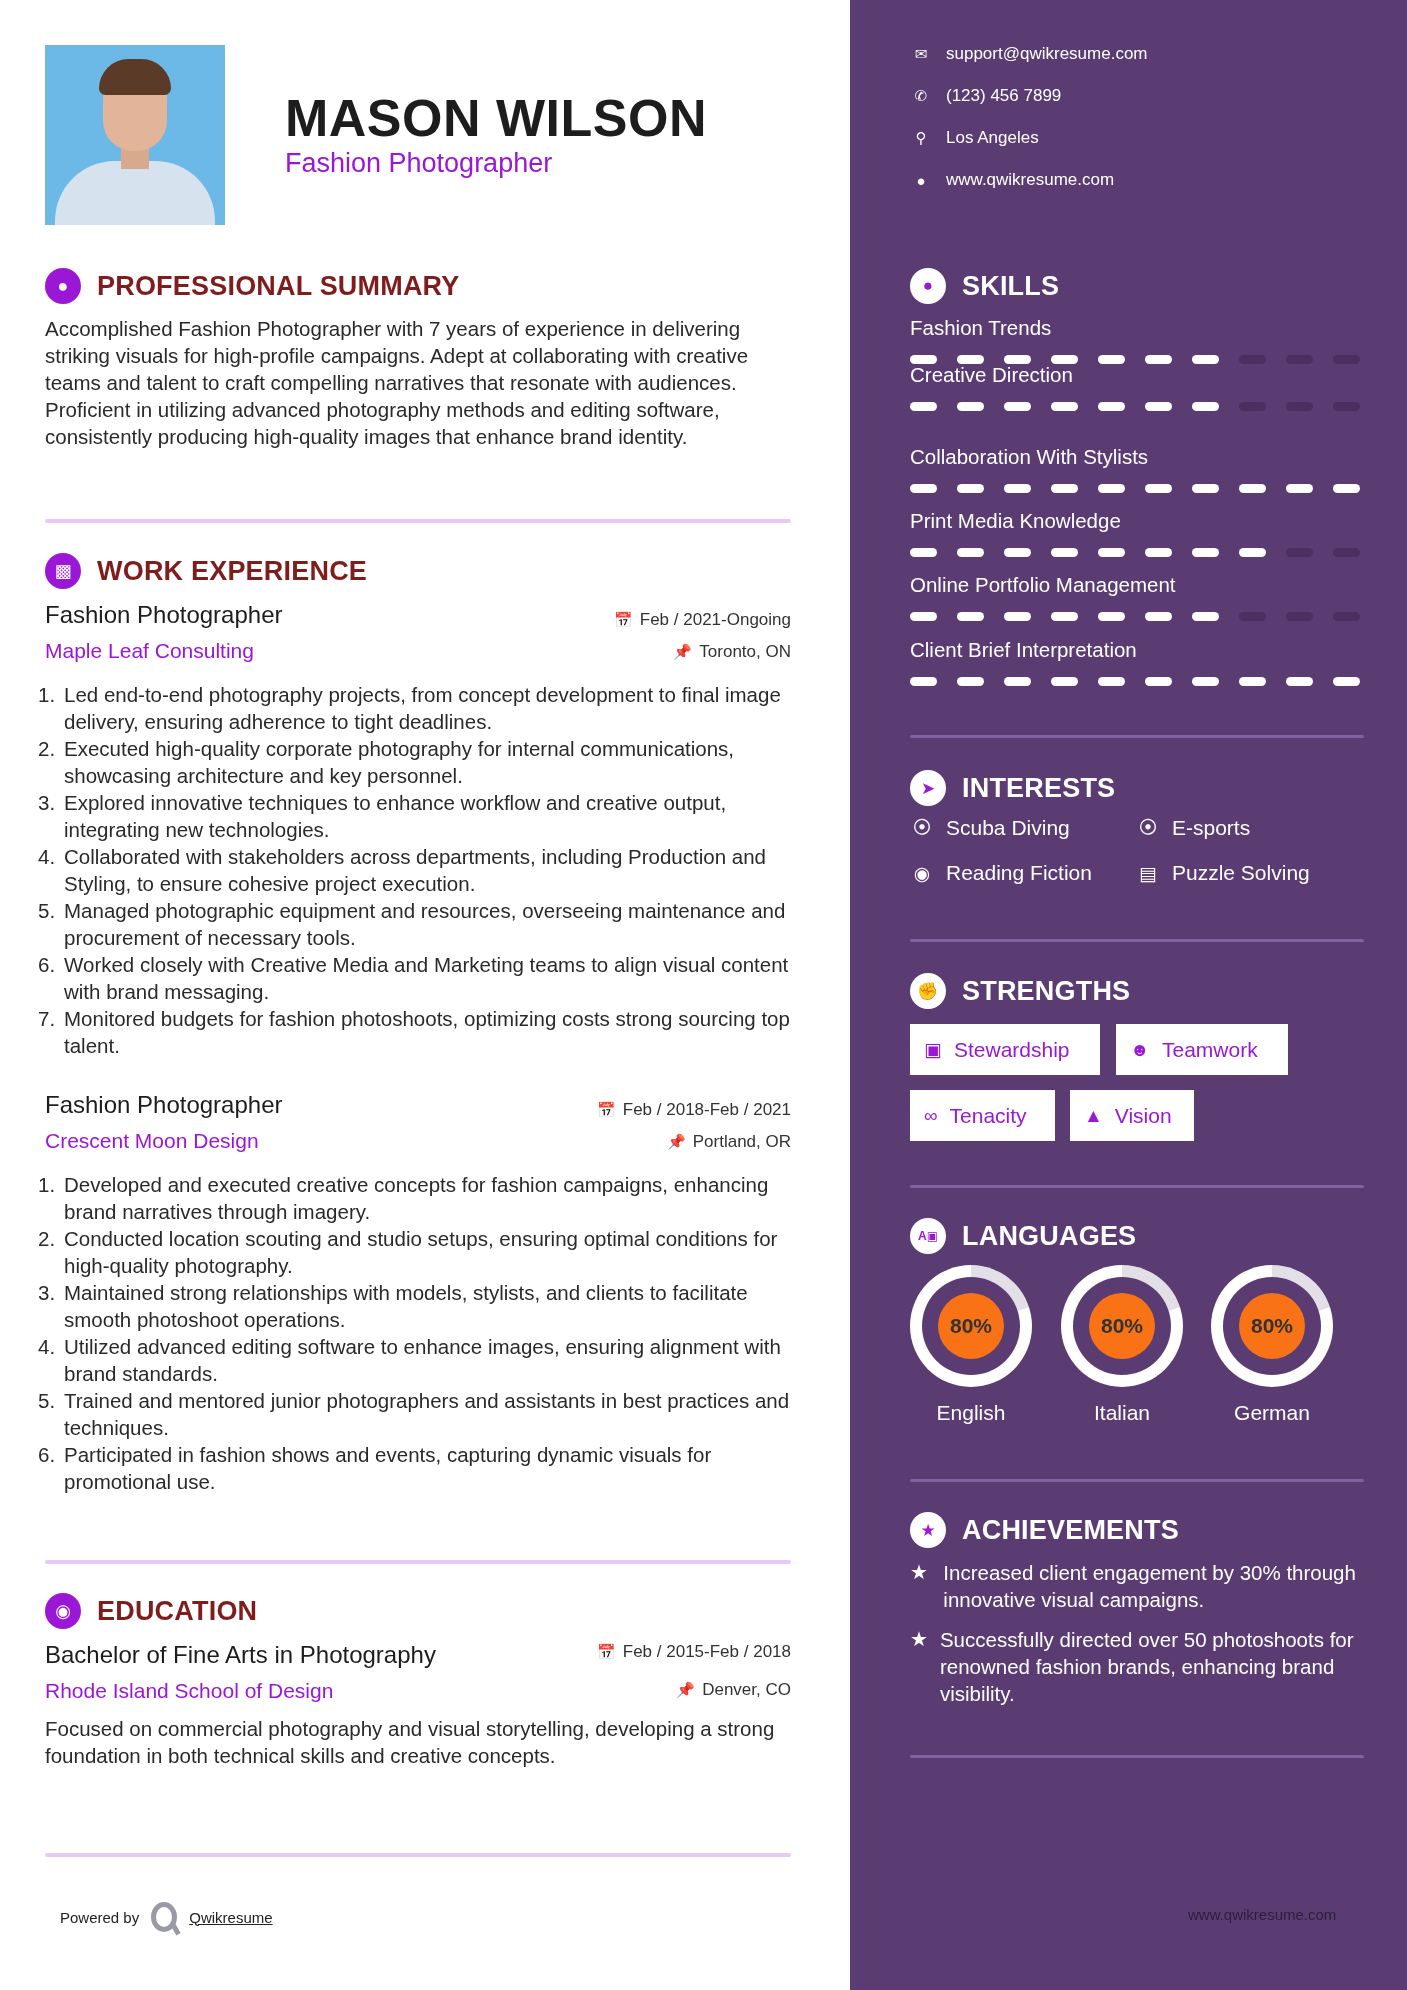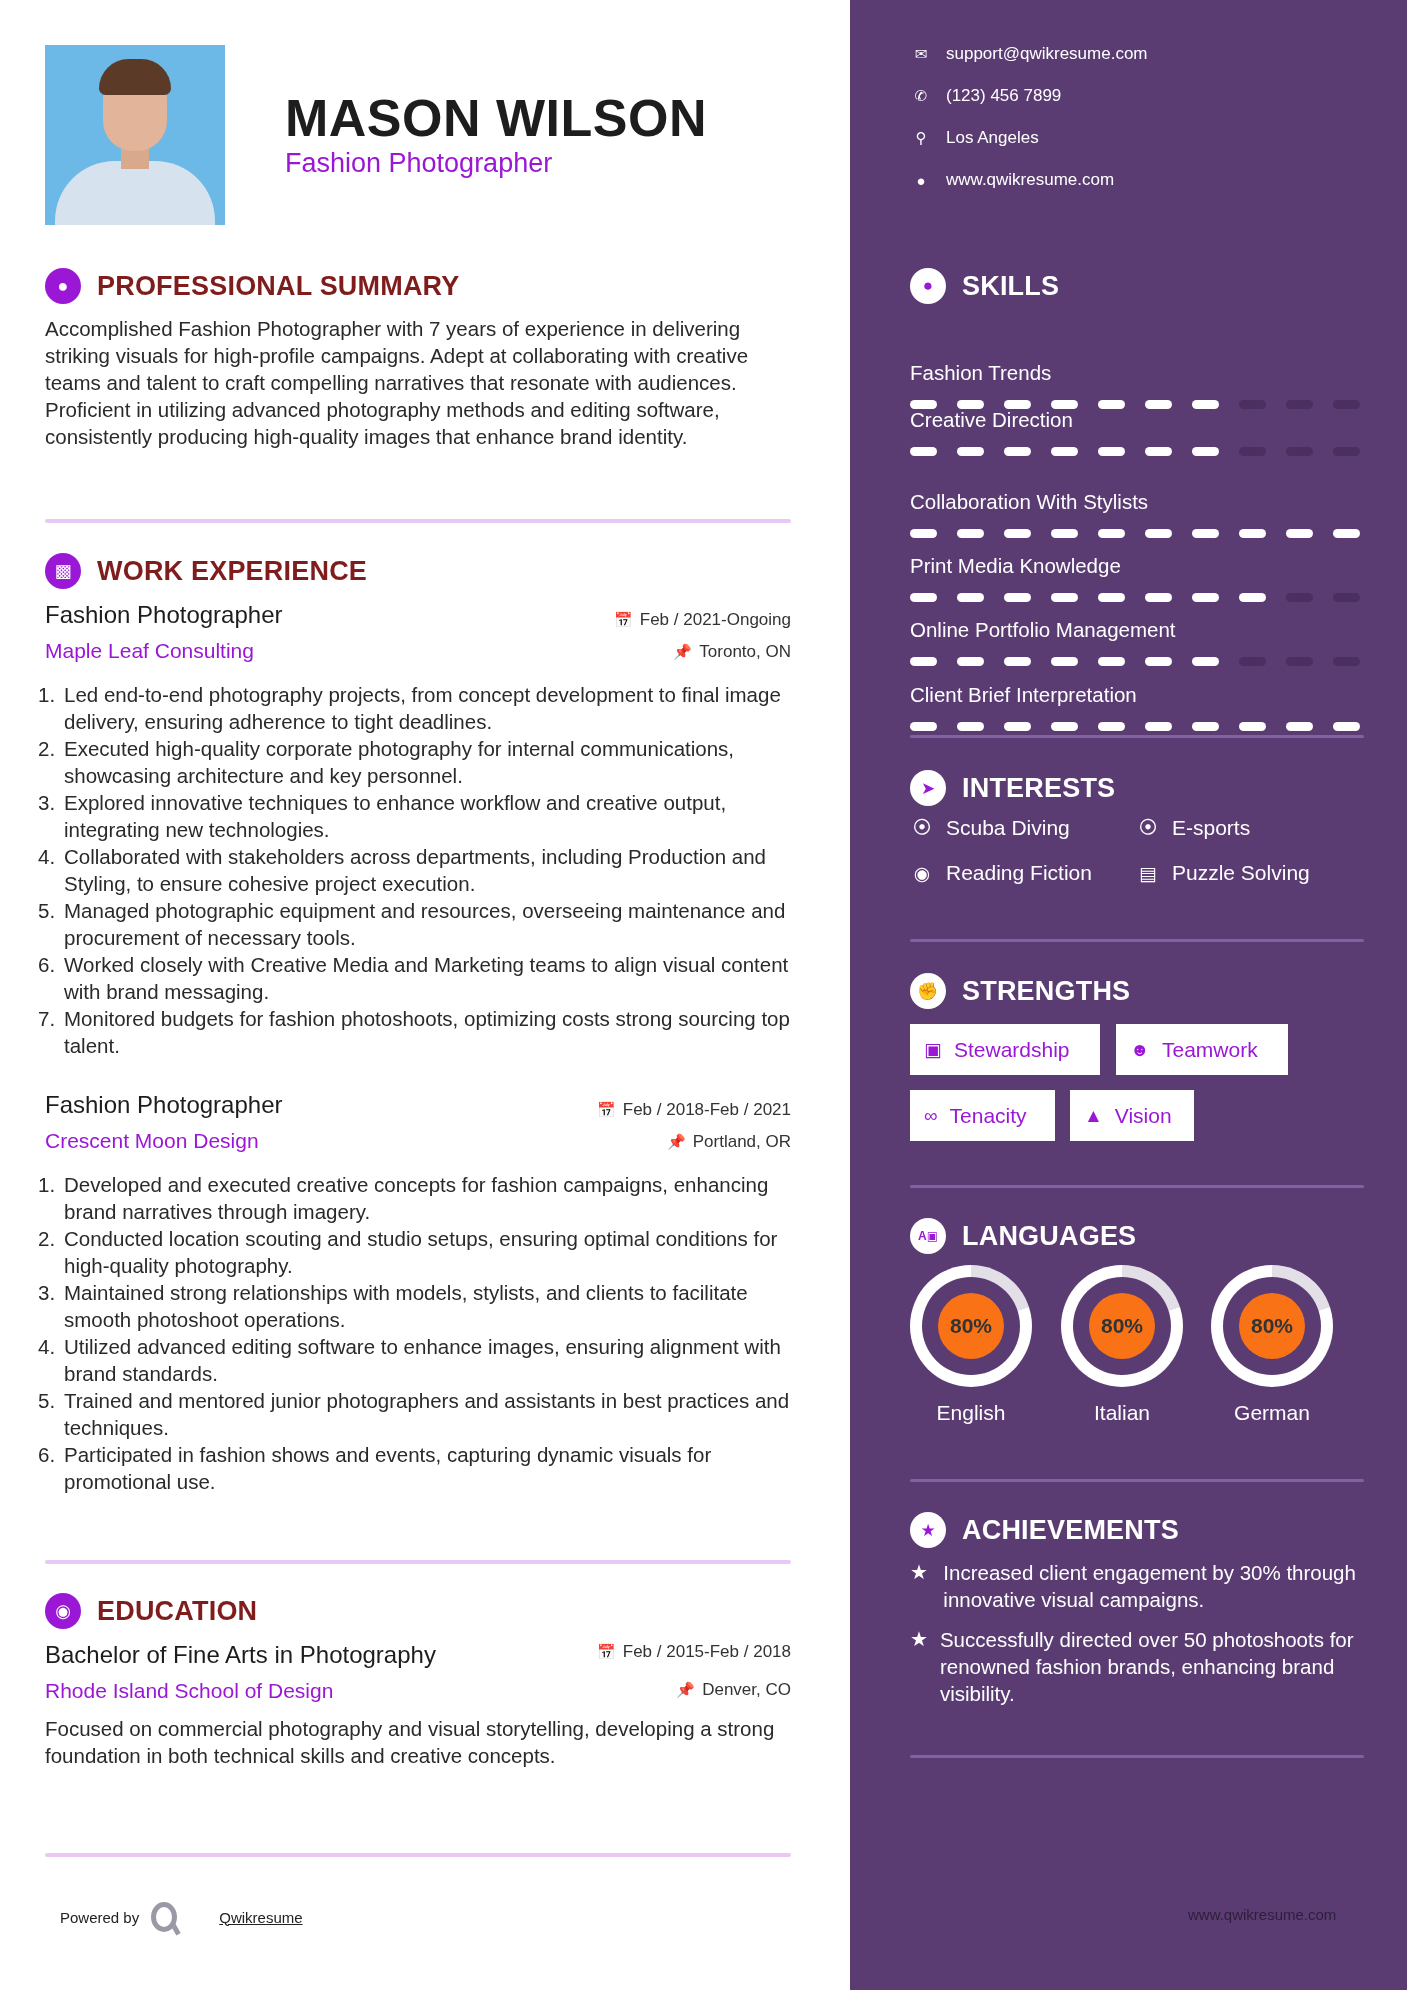--- a/index.html
+++ b/index.html
@@ -30,33 +30,33 @@
   .job-meta { position: absolute; right: 59px; font-size: 17px; color: #333; display: flex; align-items: center; gap: 7px; }
   .job-meta .ic { font-size: 15px; color: #555; }
 
   ol.bullets { position: absolute; left: 38px; width: 762px; font-size: 20.5px; line-height: 27px; color: #2a2a2a; list-style: none; counter-reset: item; }
   ol.bullets li { position: relative; padding-left: 26px; counter-increment: item; }
   ol.bullets li::before { content: counter(item) "."; position: absolute; left: 0; top: 0; }
 
   .footer-left { position: absolute; left: 60px; top: 1902px; display: flex; align-items: center; gap: 12px; font-size: 15px; color: #222; }
   .q-logo { width: 26px; height: 30px; border: 5px solid #9a9aa6; border-radius: 50%; position: relative; }
   .q-logo::after { content: ""; position: absolute; right: -6px; bottom: -8px; width: 5px; height: 12px; background: #9a9aa6; transform: rotate(-30deg); }
-  .footer-left .brand { text-decoration: underline; margin-left: 30px; }
+  .footer-left .brand { text-decoration: underline; }
 
   
   .contact { position: absolute; left: 910px; display: flex; align-items: center; font-size: 17px; color: #fff; }
   .contact .ic { width: 22px; font-size: 15px; text-align: center; margin-right: 14px; }
 
   .side-head { position: absolute; left: 910px; display: flex; align-items: center; }
   .side-icon { width: 36px; height: 36px; border-radius: 50%; background: #fff; color: #9b17d6; display: flex; align-items: center; justify-content: center; font-size: 17px; font-weight: 700; margin-right: 16px; }
   .side-title { font-size: 27px; font-weight: 700; color: #fff; letter-spacing: 0.2px; }
   .side-divider { position: absolute; left: 910px; width: 454px; height: 3px; background: #7f62a0; border-radius: 2px; }
 
   .skill { position: absolute; left: 910px; width: 460px; }
-  .skill-name { font-size: 20.5px; color: #fff; margin-top: 45px; }
+  .skill-name { font-size: 20.5px; color: #fff; }
   .dots { display: flex; gap: 20px; margin-top: 15px; }
   .dot { width: 27px; height: 9px; border-radius: 5px; background: #fff; }
   .dot.off { background: #4a2f60; }
 
   .interest { position: absolute; display: flex; align-items: center; font-size: 21px; color: #fff; }
   .interest .ic { width: 24px; margin-right: 12px; font-size: 19px; text-align: center; }
 
   .chip { position: absolute; height: 51px; background: #fff; display: flex; align-items: center; padding: 0 14px; font-size: 21px; color: #9b17d6; }
   .chip .ic { margin-right: 12px; font-size: 19px; }
 

